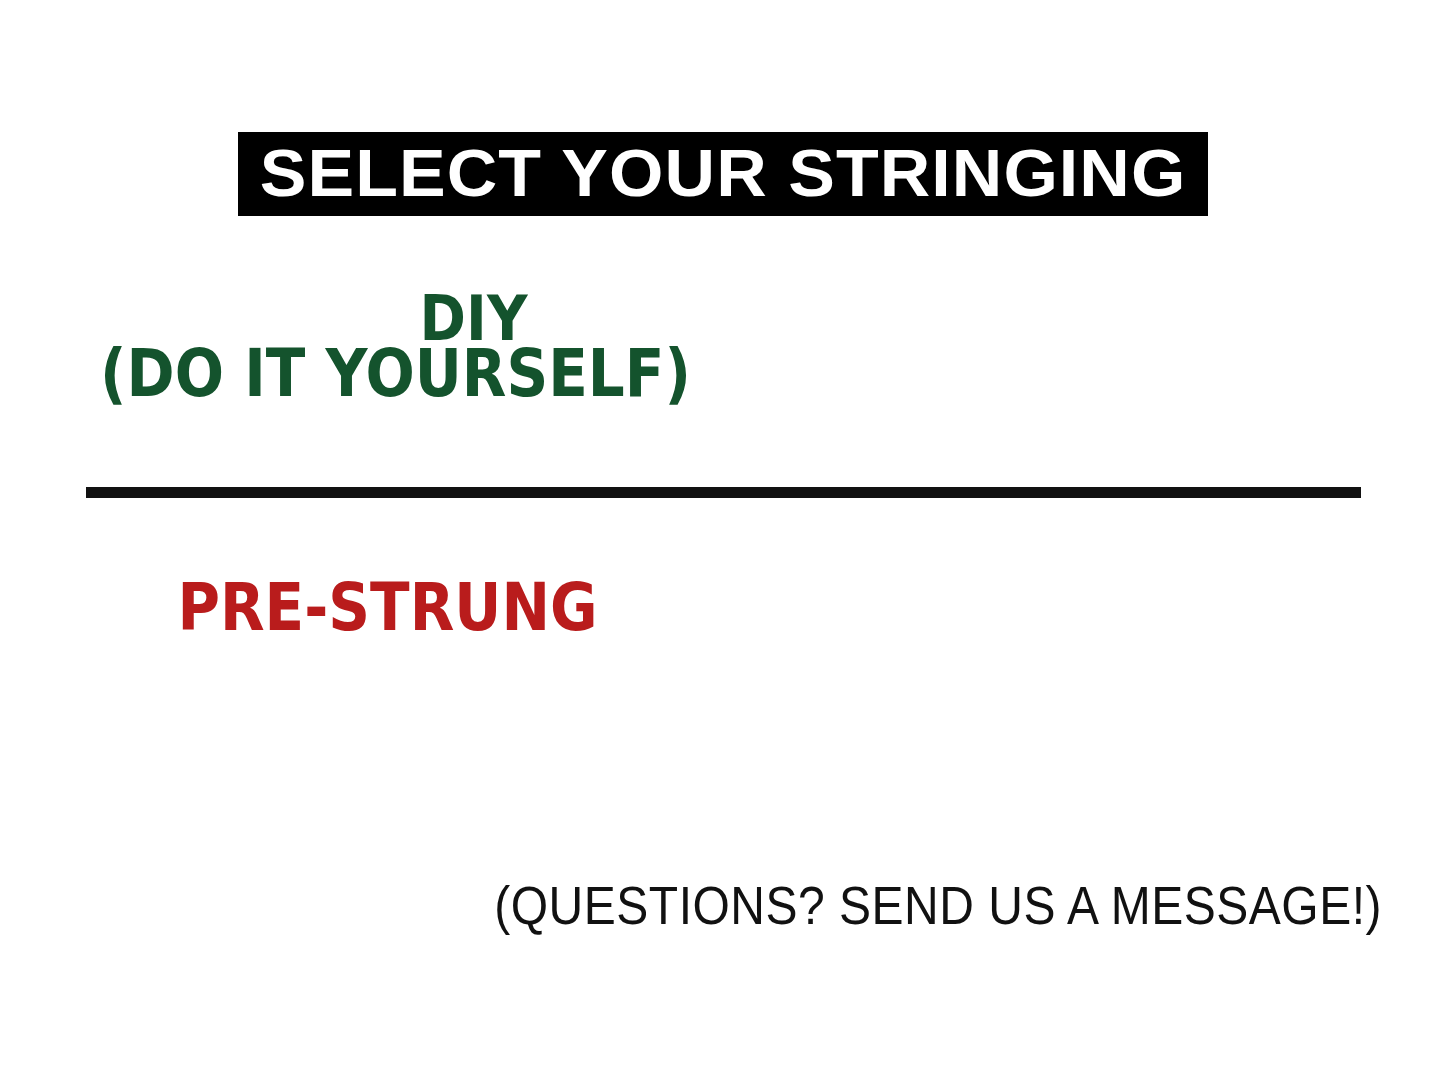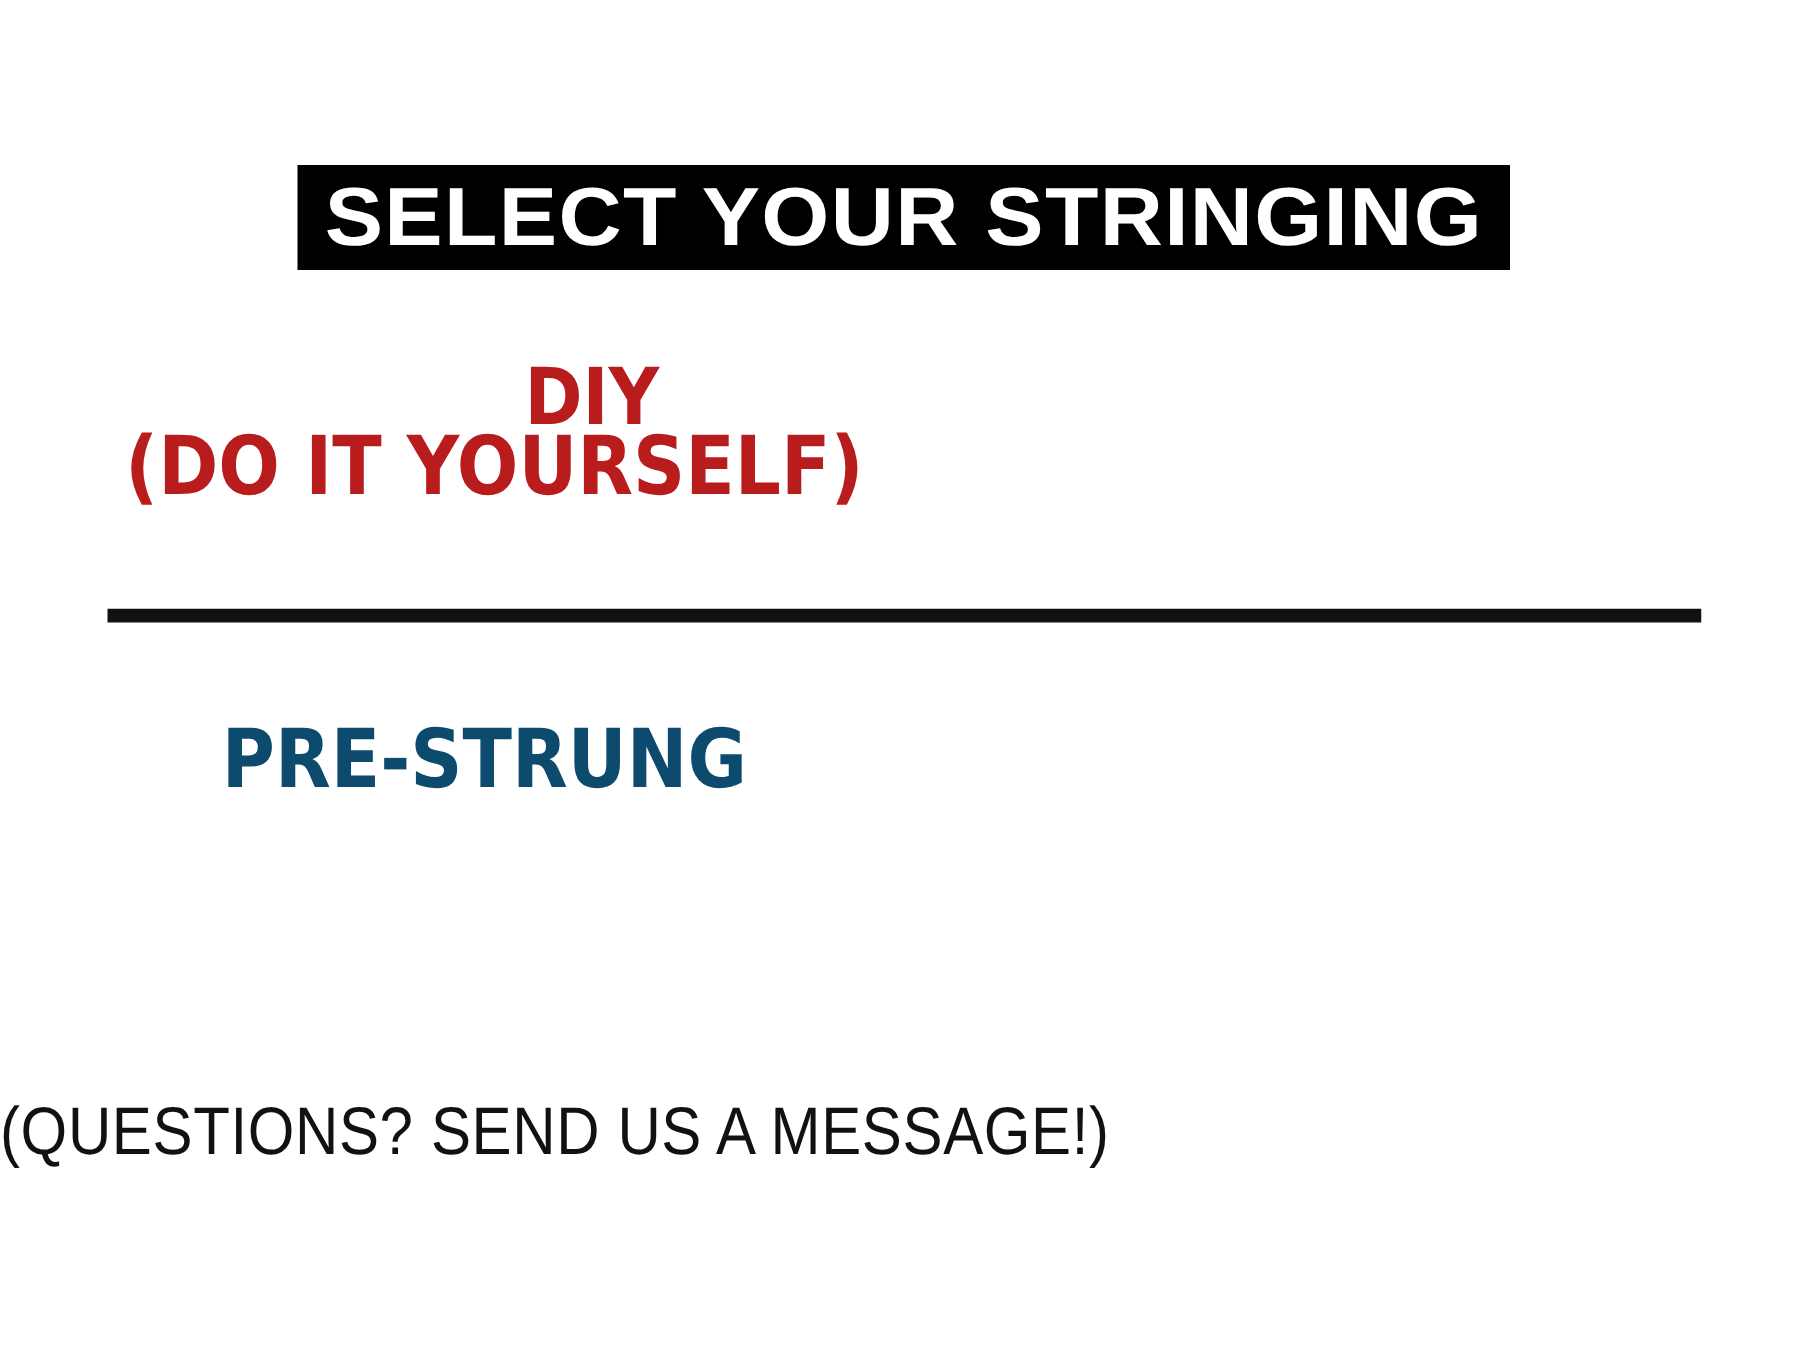--- a/index.html
+++ b/index.html
@@ -58,21 +58,21 @@
     white-space: nowrap;
   }
 
   
   .row1-left {
     position: absolute;
     left: 100px;
     top: 296px;
     width: 575px;
     text-align: center;
-    color: #b91c1c;
+    color: #14532d;
   }
   .diy-top {
     font-size: 56px;
     display: block;
     text-align: center;
     transform: translateX(86px) scaleY(1.12);
     transform-origin: center bottom;
   }
   .diy-sub {
     font-size: 58px;
@@ -117,21 +117,21 @@
     background: #111111;
   }
 
   
   .row2-left {
     position: absolute;
     left: 100px;
     top: 578px;
     width: 575px;
     text-align: center;
-    color: #0c4a6e;
+    color: #b91c1c;
   }
   .prestrung {
     display: block;
     font-size: 58px;
     transform: scaleY(1.12);
     transform-origin: center top;
   }
 
   .row2-right {
     position: absolute;
@@ -155,21 +155,21 @@
     transform-origin: center top;
     letter-spacing: 0.5px;
   }
 
   
   .footer {
     position: absolute;
     left: 0;
     top: 878px;
     width: 1382px;
-    text-align: left;
+    text-align: right;
   }
   .footer-text {
     color: #111111;
     font-family: "Liberation Sans", sans-serif;
     font-weight: 400;
     font-size: 48px;
     letter-spacing: 0.5px;
     transform: scaleY(1.12);
     display: inline-block;
     white-space: nowrap;

